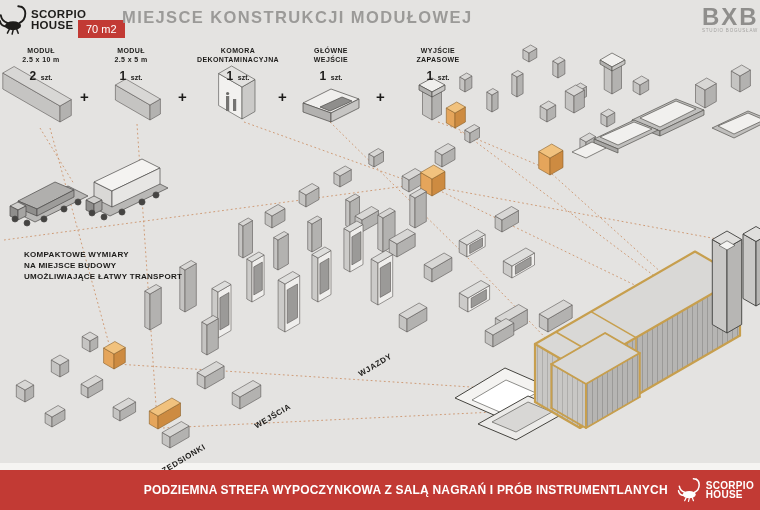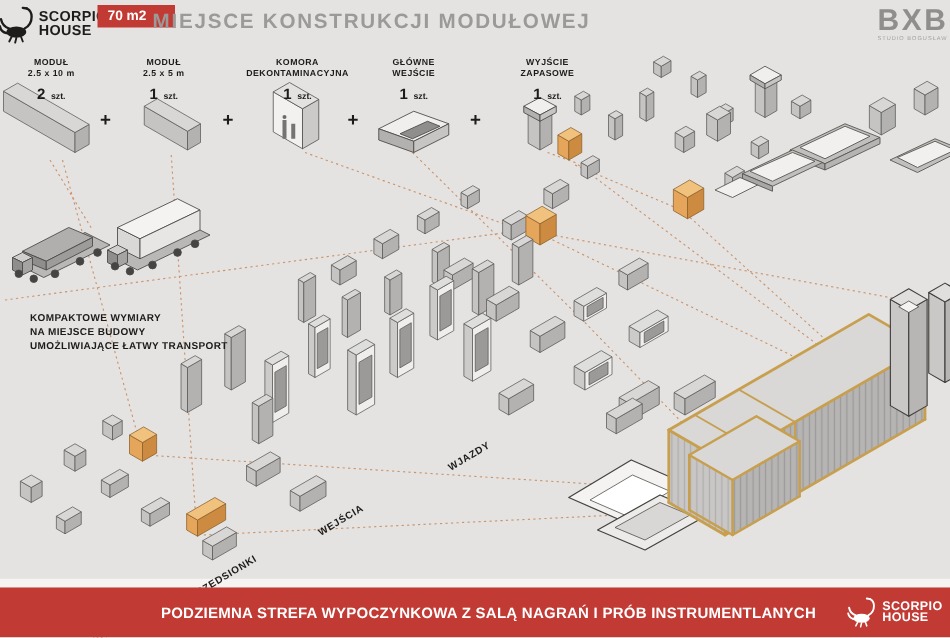--- a/index.html
+++ b/index.html
@@ -4,21 +4,21 @@
 <style>
   html,body{margin:0;padding:0;}
   #canvas{
     position:relative; width:760px; height:510px; overflow:hidden;
     background:#e4e3e1; font-family:"Liberation Sans", sans-serif;
     -webkit-font-smoothing:antialiased;
   }
   
   #brand-logo{position:absolute;left:-2px;top:3px;width:32px;height:34px;color:#1d1c1a;}
   #brand-text{position:absolute;left:31px;top:9px;font-weight:800;font-size:11.5px;line-height:10.5px;color:#1d1c1a;letter-spacing:.3px;}
-  #area-badge{position:absolute;left:78px;top:4px;background:#c23a34;color:#fff;font-weight:700;font-size:11px;padding:3px 23px 3px 8px;}
+  #area-badge{position:absolute;left:78px;top:20px;background:#c23a34;color:#fff;font-weight:400;font-size:11px;padding:3px 8px 3px 8px;}
   #page-title{position:absolute;left:122px;top:8px;font-size:16.5px;font-weight:600;letter-spacing:1.4px;color:#9b9a98;}
   #studio-logo{position:absolute;left:702px;top:6px;width:70px;text-align:left;}
   #studio-name{font-weight:800;font-size:24px;line-height:22px;letter-spacing:2px;color:#8f8e8c;}
   #studio-sub{font-size:4.5px;letter-spacing:.8px;color:#a3a2a0;white-space:nowrap;}
   
   .mod-item{position:absolute;top:47px;text-align:center;color:#1c1b19;}
   .m1{left:2px;width:78px;} .m2{left:92px;width:78px;} .m3{left:188px;width:100px;}
   .m4{left:291px;width:80px;} .m5{left:394px;width:88px;}
   .mod-name{font-size:7px;font-weight:700;letter-spacing:.4px;line-height:8.5px;}
   .mod-qty{margin-top:2px;}
@@ -30,21 +30,21 @@
   #transport-note{position:absolute;left:24px;top:249px;width:210px;font-size:8px;font-weight:700;line-height:11px;letter-spacing:.3px;color:#1c1b19;}
   .iso-label{position:absolute;font-size:8px;font-weight:700;letter-spacing:.6px;color:#1c1b19;white-space:nowrap;transform:translate(-50%,-50%) rotate(-31deg);}
   #lbl-rozbudowa-pozioma{left:171px;top:426px;}
   #lbl-rozbudowa-pionowa{left:272px;top:373px;}
   #lbl-komunikacja{left:375px;top:315px;}
   #lbl-przedsionki{left:478px;top:255px;}
   #lbl-wejscia{left:581px;top:195px;}
   #lbl-wjazdy{left:685px;top:134px;}
   
   #footer-strip{position:absolute;left:0;top:463px;width:760px;height:7px;background:#f5f4f2;}
-  #footer-bar{position:absolute;left:0;top:470px;width:760px;height:40px;background:#c23a34;display:flex;align-items:center;justify-content:flex-end;gap:24px;padding-right:6px;box-sizing:border-box;}
+  #footer-bar{position:absolute;left:0;top:470px;width:760px;height:40px;background:#c23a34;display:flex;align-items:center;justify-content:flex-end;gap:9px;padding-right:6px;box-sizing:border-box;}
   #footer-caption{color:#ffffff;font-size:12px;font-weight:700;letter-spacing:.2px;}
   #footer-logo{display:flex;align-items:center;gap:3px;color:#fff;}
   #footer-logo svg{width:26px;height:28px;}
   #footer-brand-text{font-weight:800;font-size:10px;line-height:9.5px;letter-spacing:.3px;}
   #diagram-svg{position:absolute;left:0;top:0;z-index:1;}
   .txt{position:relative;z-index:2;}
 </style>
 </head>
 <body>
 

